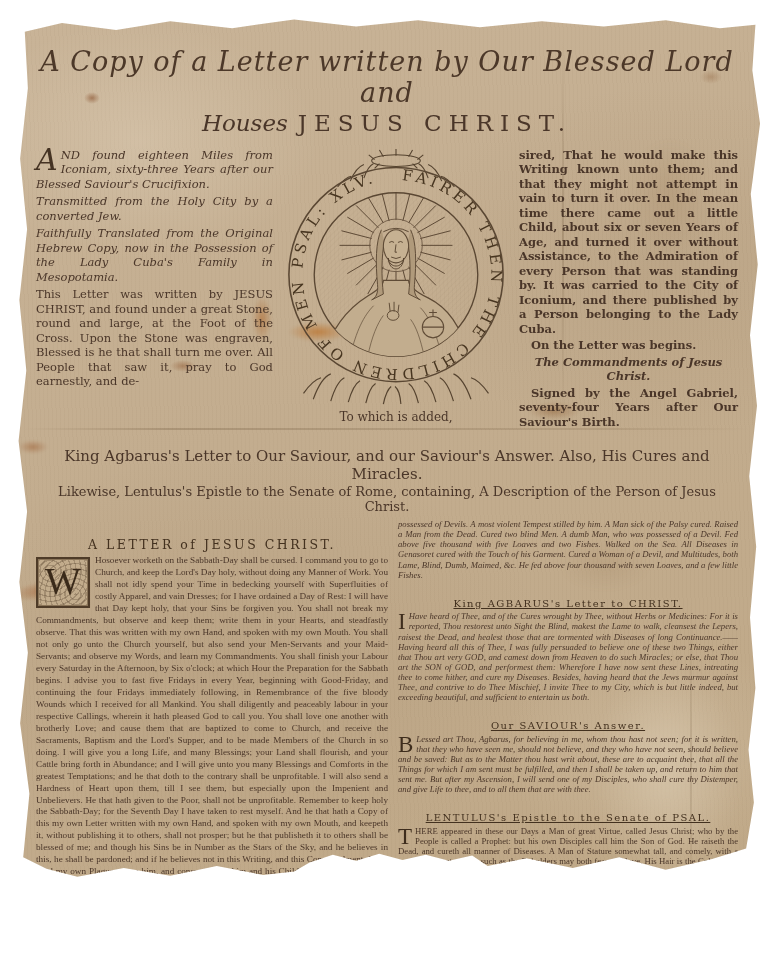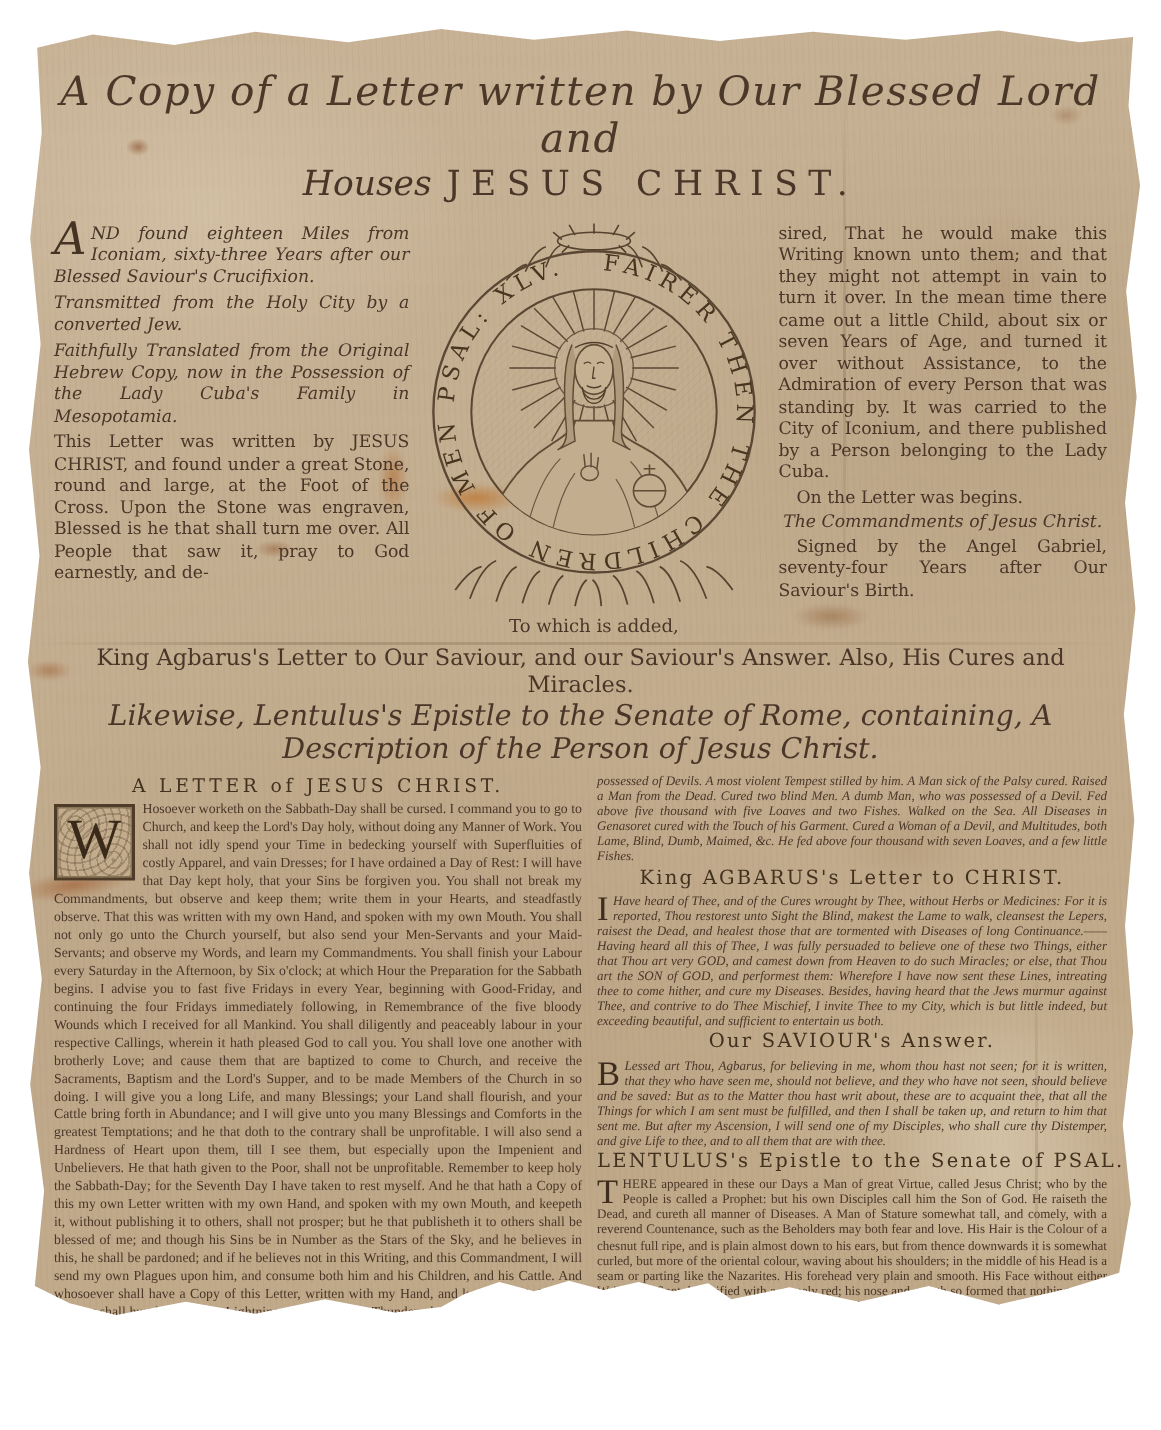--- a/index.html
+++ b/index.html
@@ -41,37 +41,37 @@
   .title-l2 .sav{font-style:italic;margin-right:10px;}
   .title-l2 .jc{letter-spacing:7px;}
 
   
   .top-section{display:flex;margin-top:12px;}
   .col-intro-left{width:238px;font-size:11.5px;line-height:1.26;text-align:justify;}
   .col-intro-left p{margin:0 0 3px 0;font-style:italic;}
   .col-intro-left p.roman{font-style:normal;}
   .dropcap-a{float:left;font-size:30px;line-height:24px;font-style:italic;margin:0 3px 0 0;color:#453323;}
   .col-engraving{width:244px;text-align:center;padding:0 1px;}
-  .col-intro-right{width:220px;font-size:11.5px;line-height:1.26;text-align:justify;}
+  .col-intro-right{width:220px;font-size:11.5px;line-height:1.26;text-align:justify;font-weight:bold;}
   .col-intro-right p{margin:0 0 2px 0;}
   .col-intro-right p.ind{text-indent:12px;}
   .col-intro-right p.cent-ital{font-style:italic;text-align:center;text-indent:0;}
   .engraving-caption{font-size:12px;margin-top:0;color:#4a3629;}
 
   
-  .subtitle{margin-top:5px;text-align:center;}
+  .subtitle{margin-top:16px;text-align:center;}
   .subtitle-l1{font-size:15px;}
-  .subtitle-l2{font-size:19px;font-style:italic;margin-top:1px;}
+  .subtitle-l2{font-size:13px;margin-top:1px;}
 
   
   .main-section{display:flex;gap:10px;margin-top:5px;}
   .col-main-left{width:352px;font-size:9.2px;line-height:1.3;text-align:justify;}
   .col-main-right{width:340px;font-size:8.7px;line-height:1.16;text-align:justify;}
-  .col-heading{text-align:center;letter-spacing:2.5px;font-size:12.5px;margin:1px 0 2px 0;color:#43311f;white-space:nowrap;}
-  .col-heading.small{font-size:13px;letter-spacing:1.5px;}
+  .col-heading{text-align:center;letter-spacing:2.5px;font-size:12.5px;margin:18px 0 2px 0;color:#43311f;white-space:nowrap;}
+  .col-heading.small{font-size:10px;letter-spacing:1.5px;text-decoration:underline;}
   .col-main-left p, .col-main-right p{margin:0 0 2px 0;font-family:Liberation Serif, serif;}
   .ital{font-style:italic;}
   .ind{text-indent:10px;}
   .dropcap-w{
     float:left;width:50px;height:47px;margin:2px 5px 1px 0;
     border:2px solid #4e3b28;box-shadow:inset 0 0 0 1px #8a7458;
     font-size:38px;line-height:45px;text-align:center;color:#3a2a1a;
     background:
       repeating-radial-gradient(circle at 25% 25%, rgba(80,60,40,0.28) 0 1.2px, rgba(0,0,0,0) 1.2px 5px),
       repeating-radial-gradient(circle at 75% 75%, rgba(80,60,40,0.28) 0 1.2px, rgba(0,0,0,0) 1.2px 5px),

